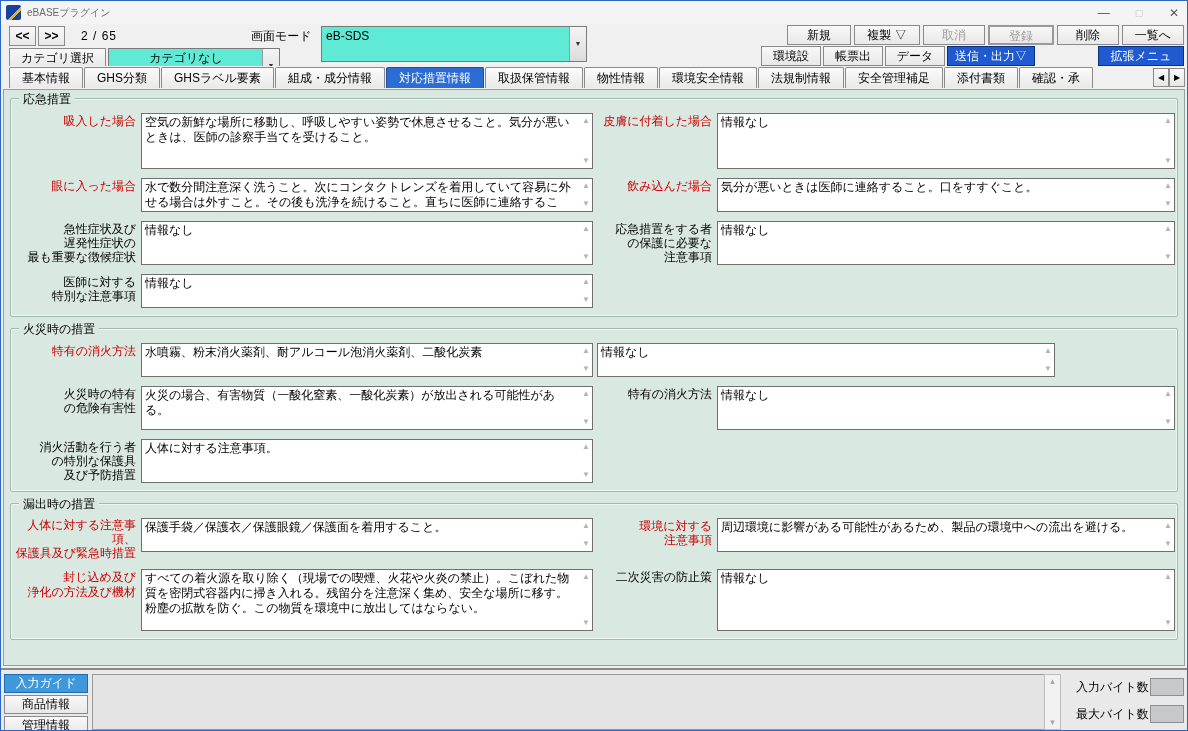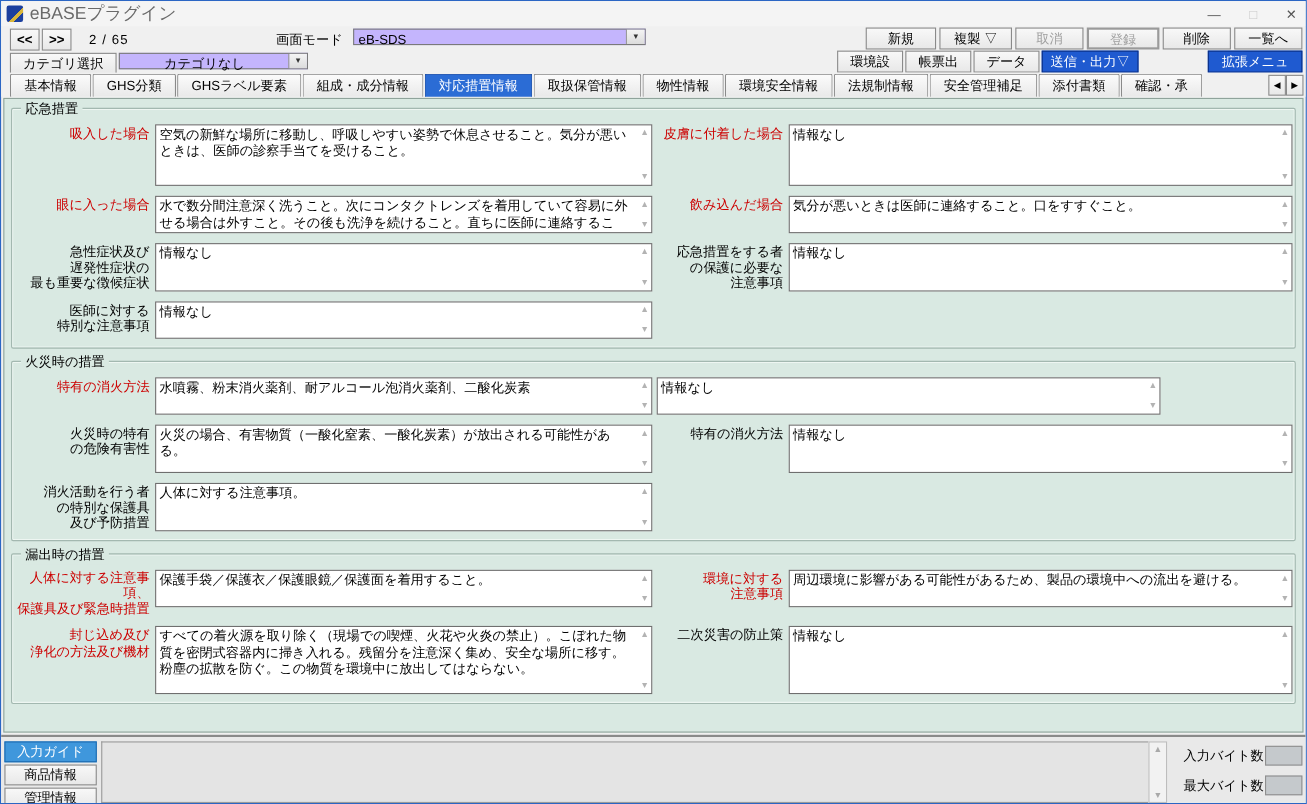--- a/index.html
+++ b/index.html
@@ -7,37 +7,37 @@
   body {
     font-family:"Liberation Sans","DejaVu Sans",sans-serif;
     font-size:12px; color:#000; background:#f0f0f0;
     border:1px solid #2b66c4;
     position:relative;
   }
   
   .titlebar { height:23px; display:flex; align-items:center; padding-left:5px; background:#f4f4f4; }
   .app-icon { width:15px; height:15px; margin-right:6px; position:relative;
     background:linear-gradient(135deg,#1b3f9e 0 55%,#d8b53a 55% 70%,#1b3f9e 70%); border-radius:2px; }
-  .titletext { color:#6a6a6a; font-size:16px; }
+  .titletext { color:#6a6a6a; font-size:10px; }
   .wincontrols { position:absolute; right:8px; top:0; height:23px; display:flex; align-items:center; gap:26px; color:#555; }
   .wincontrols span { font-size:12px; cursor:default; }
   .winmax { color:#c9c9c9; }
   
   .toolbar { position:relative; height:42px; background:#f0f0f0; }
   .navrow { position:absolute; left:8px; top:2px; display:flex; align-items:center; height:20px; }
   .btn {
     background:linear-gradient(#f8f8f8,#e8e8e8); border:1px solid #8a8a8a;
     font-size:12px; text-align:center; height:20px; line-height:18px; cursor:pointer;
     padding:0 6px; color:#000;
   }
   .btn.small { width:27px; padding:0; font-weight:bold; }
   .counter { margin-left:16px; font-size:12px; letter-spacing:1px; }
   .screenmode-label { position:absolute; left:250px; top:4px; font-size:12px; }
   .select {
-    position:relative; background:#c4b5fd; border:1px solid #7a7a7a; height:15px; line-height:18px;
+    position:relative; background:#5eead4; border:1px solid #7a7a7a; height:36px; line-height:18px;
     padding:0 20px 0 4px; font-size:12px; cursor:pointer;
   }
   .select .arrowbox {
     position:absolute; right:0; top:0; width:17px; height:100%;
     background:linear-gradient(#f4f4f4,#dcdcdc); border-left:1px solid #9a9a9a;
     display:flex; align-items:center; justify-content:center; font-size:7px; color:#333;
   }
   .mode-select { position:absolute; left:320px; top:2px; width:266px; }
   .catrow { position:absolute; left:8px; top:24px; display:flex; }
   .cat-btn { width:97px; }

